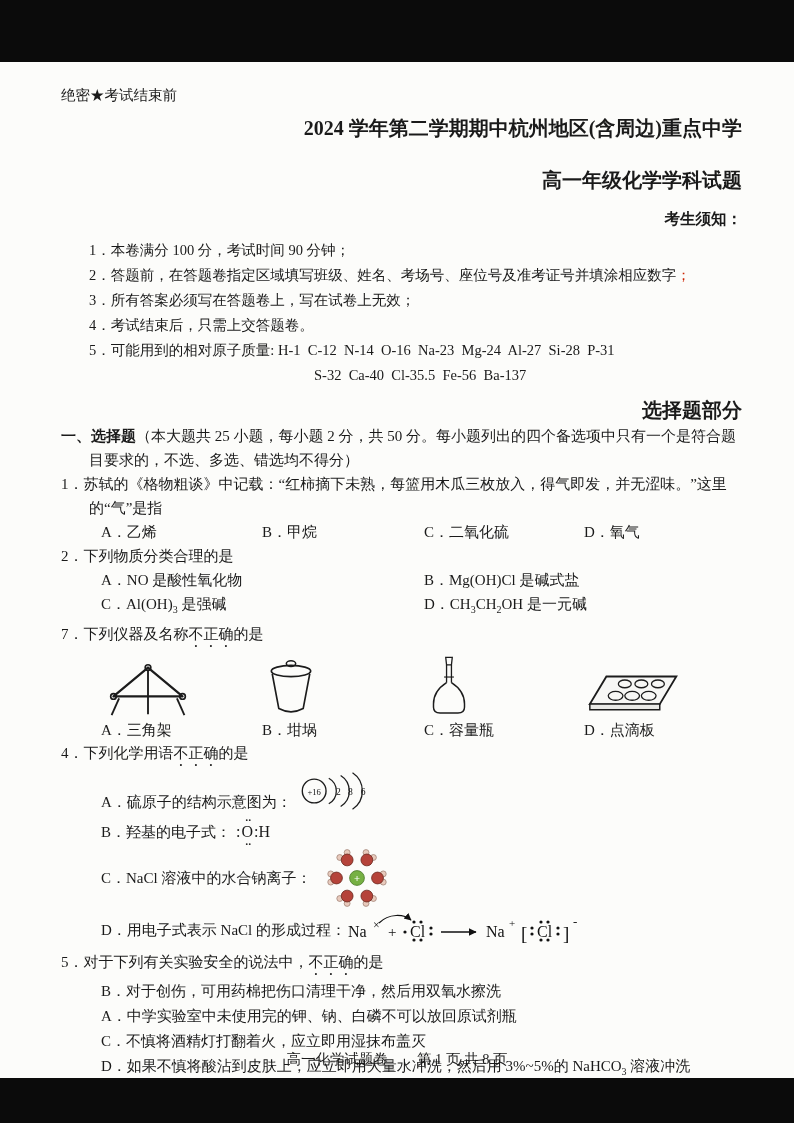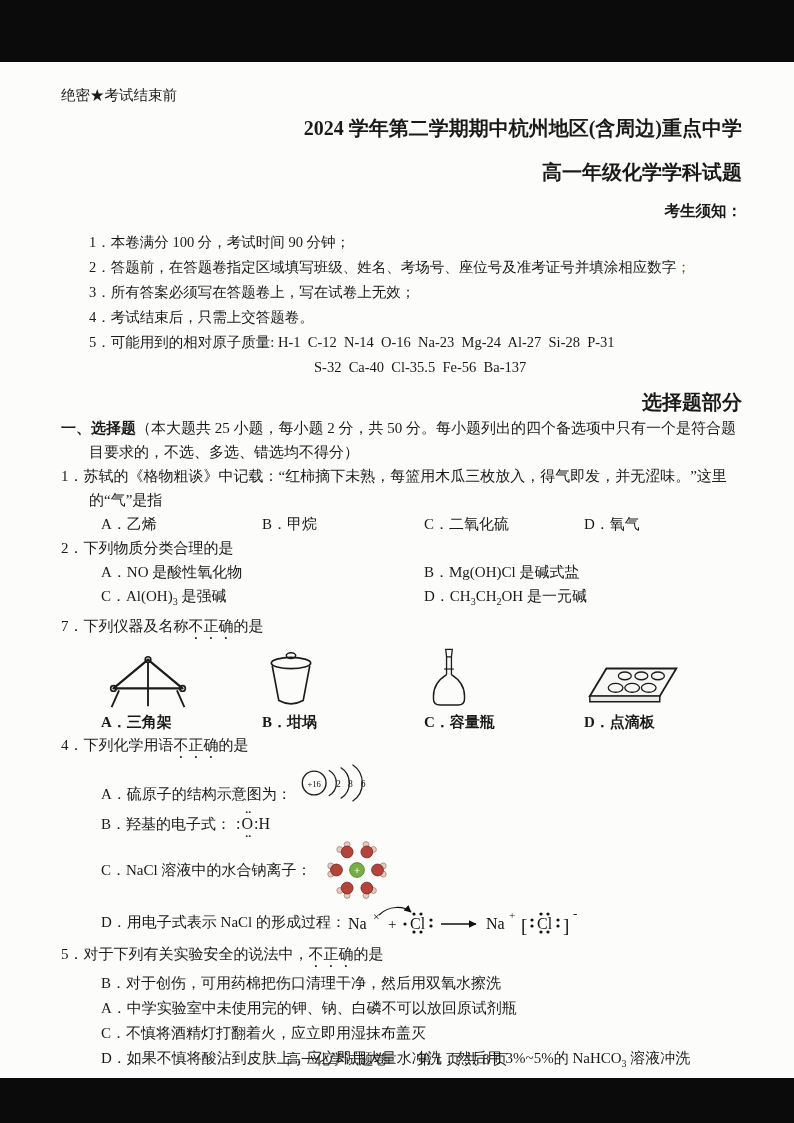--- a/index.html
+++ b/index.html
@@ -9,40 +9,40 @@
     background: #fcfcfa; color: #1a1a1a;
     font-family: "Liberation Serif", "DejaVu Serif", serif;
   }
   .bar { position: absolute; left: 0; width: 100%; background: #0b0b0b; }
   .bar-top { top: 0; height: 62px; }
   .bar-bottom { bottom: 0; height: 45px; }
   .content { position: absolute; top: 0; left: 0; width: 100%; padding: 86px 52px 0 61px; }
   .security { font-size: 14.5px; line-height: 18px; }
   .title, .subtitle, .section-title { text-align: right; font-weight: bold; font-size: 20px; line-height: 28px; margin: 0; }
   .title { margin-top: 10px; }
-  .subtitle { margin-top: 16px; font-family: Liberation Serif, serif; }
+  .subtitle { margin-top: 24px; font-family: Liberation Serif, serif; }
   .notice-title { margin: 14px 0 0 8px; font-weight: bold; font-size: 15.5px; line-height: 22px; text-align: right; }
   .notices { margin: 8px 0 0 28px; font-size: 14.5px; line-height: 25px; }
   .notice-item { white-space: pre-wrap; }
   .cont { padding-left: 225px; }
   .red { color: #cc2200; }
   .section-title { margin-top: 8px; }
   .para { font-size: 15px; line-height: 24px; margin: 0; }
   .hang { padding-left: 28px; text-indent: -28px; }
   .opts4, .figrow { display: grid; grid-template-columns: 161px 162px 160px 1fr; padding-left: 40px; font-size: 15px; line-height: 24px; }
   .opts2 { display: grid; grid-template-columns: 323px 1fr; padding-left: 40px; font-size: 15px; line-height: 24px; }
   .optline { padding-left: 40px; font-size: 15px; line-height: 25px; }
   .emp {
     -webkit-text-emphasis: filled dot #111; -webkit-text-emphasis-position: under left;
     text-emphasis: filled dot #111; text-emphasis-position: under left;
   }
   sub { font-size: 10px; }
   .figrow { margin-top: 4px; }
   .figimg { height: 62px; display: flex; align-items: flex-end; padding-left: 4px; }
-  .figlabel { font-size: 15px; line-height: 22px; margin-top: 2px; font-weight: bold; }
+  .figlabel { font-size: 15px; line-height: 22px; margin-top: 2px; }
   .q4row { display: flex; align-items: center; padding-left: 40px; font-size: 15px; }
   .q4row .lab { white-space: nowrap; }
   .row-a { min-height: 42px; align-items: flex-end; }
   .row-b { min-height: 34px; padding-top: 6px; }
   .row-c { min-height: 64px; }
   .row-d { min-height: 40px; }
   svg.inline { display: block; }
   .gap { margin-left: 6px; }
   .eform { position: relative; display: inline-block; font-size: 16px; margin-left: 5px; }
   .odot { position: relative; display: inline-block; padding: 0 1px; }

